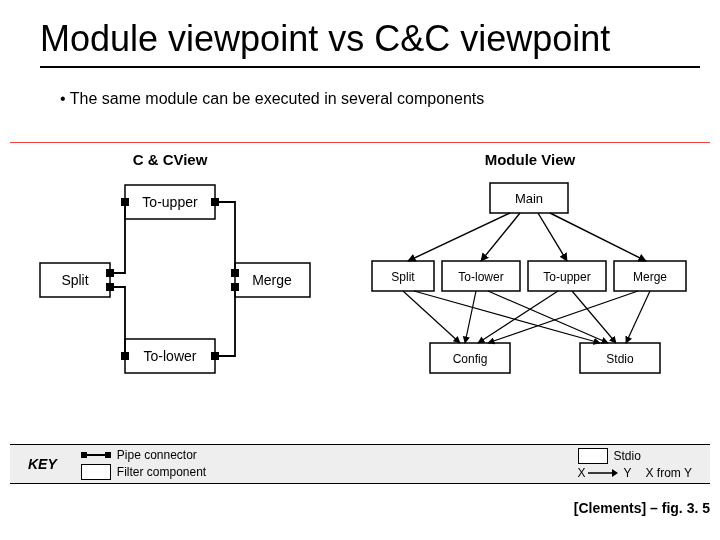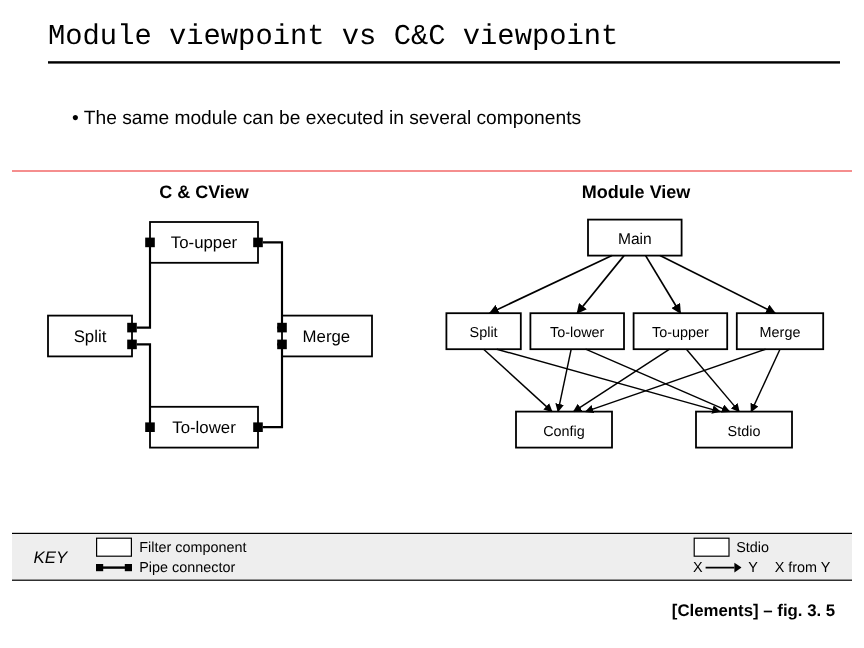--- a/index.html
+++ b/index.html
@@ -10,26 +10,25 @@
     background: #fff;
     font-family: Arial, Helvetica, sans-serif;
     position: relative;
     overflow: hidden;
   }
   .slide-title {
     position: absolute;
     top: 18px;
     left: 40px;
     right: 20px;
-    font-size: 24px;
+    font-size: 36px;
     font-weight: 400;
     color: #000;
     border-bottom: 2px solid #000;
     padding-bottom: 6px;
-    font-family: Liberation Mono, monospace;
   }
   .bullets {
     position: absolute;
     top: 88px;
     left: 60px;
     right: 52px;
     font-size: 16px;
     line-height: 1.4;
   }
   .bullets div::before {
@@ -60,21 +59,21 @@
     border-top: 1px solid #000;
     border-bottom: 1px solid #000;
     display: flex;
     align-items: center;
     font-size: 14px;
     padding: 0 18px;
     gap: 18px;
   }
   .key-label {
     font-style: italic;
-    font-weight: normal;
+    font-weight: bold;
     margin-right: 6px;
   }
   .key-box {
     display: inline-block;
     width: 30px;
     height: 16px;
     background: #fff;
     border: 1px solid #000;
     vertical-align: middle;
     margin-right: 6px;
@@ -107,21 +106,21 @@
   .key-col {
     display: flex;
     flex-direction: column;
     gap: 2px;
     font-size: 12px;
   }
   .key-row { display: flex; align-items: center; }
   .citation {
     position: absolute;
     bottom: 24px;
-    right: 24px;
+    right: 10px;
     font-size: 14px;
     font-weight: 600;
   }
 </style>
 </head>
 <body>
 
 <div class="slide-title">Module viewpoint vs C&amp;C viewpoint</div>
 
 <div class="bullets">
@@ -210,29 +209,29 @@
   <line x1="628" y1="148" x2="478" y2="200" stroke="#000" stroke-width="1.2" marker-end="url(#arr)"></line>
   <line x1="640" y1="148" x2="616" y2="200" stroke="#000" stroke-width="1.2" marker-end="url(#arr)"></line>
 </svg>
 </div>
 
 <div class="key-area">
   <span class="key-label">KEY</span>
 
   <div class="key-col">
     <div class="key-row">
-      <span class="key-box"></span>
-      <span>Filter component</span>
-    </div>
-    <div class="key-row">
       <span class="key-line">
         <span class="key-sq l"></span>
           <span class="key-sq r"></span>
       </span>
       <span>Pipe connector</span>
+    </div>
+    <div class="key-row">
+      <span class="key-box"></span>
+      <span>Filter component</span>
     </div>
   </div>
 
   <div style="flex:1"></div>
 
   <div class="key-col">
     <div class="key-row">
       <span class="key-box"></span>
       <span>Stdio</span>
     </div>

